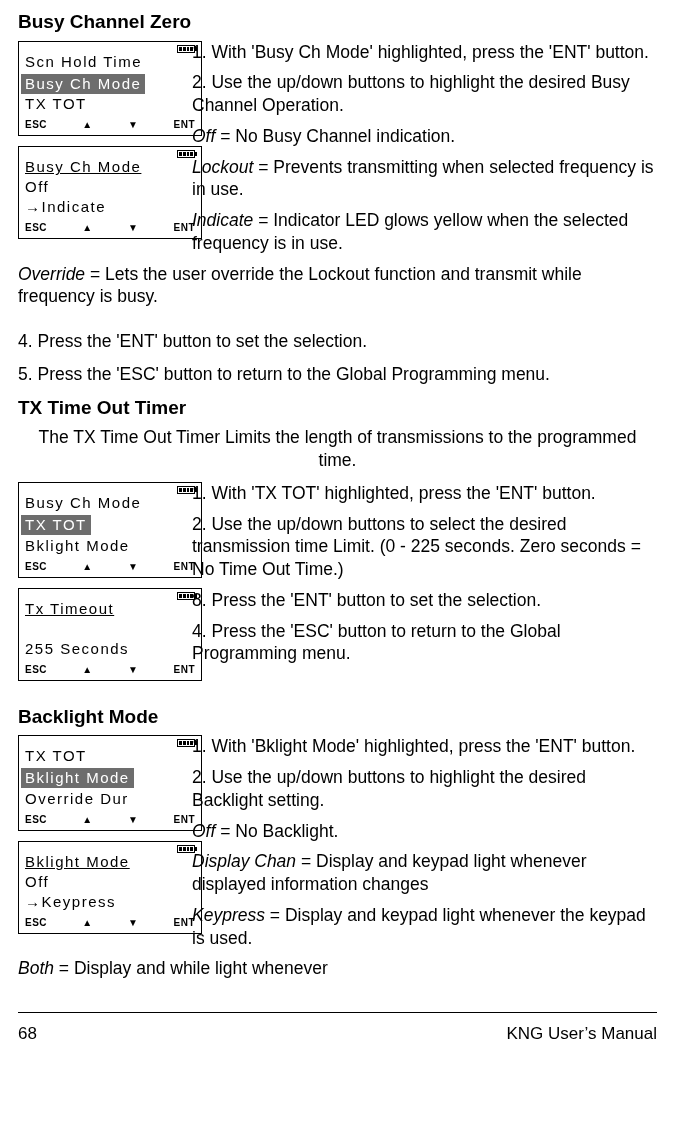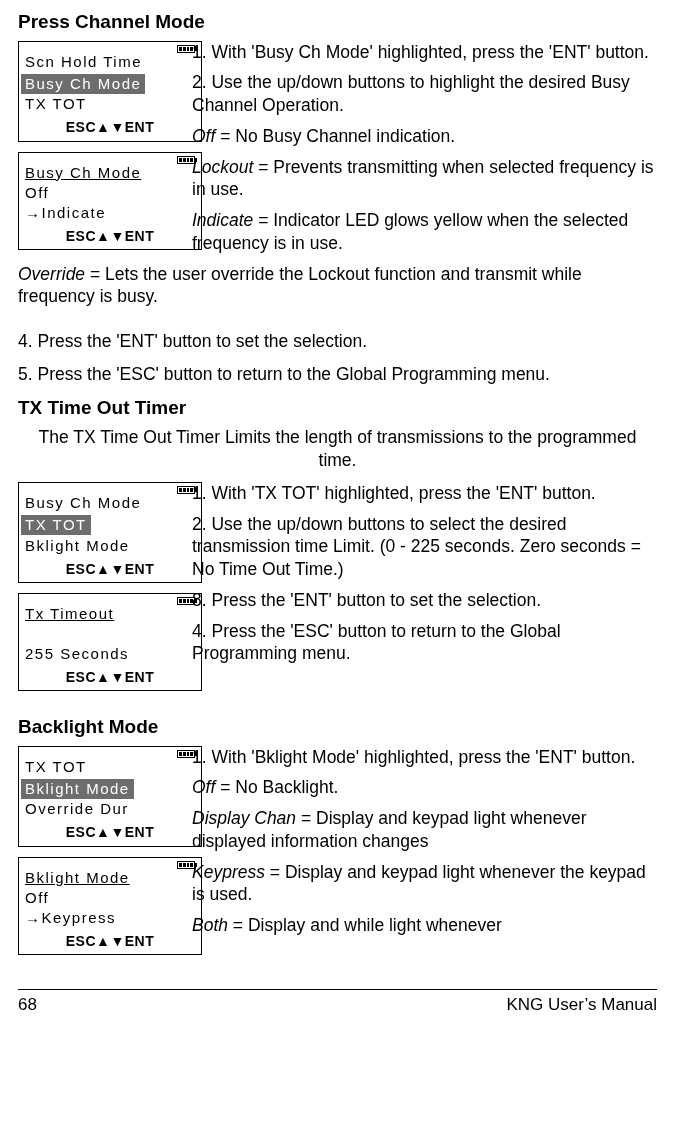--- a/index.html
+++ b/index.html
@@ -82,55 +82,55 @@
     color: #fff;
     display: inline-block;
     padding: 0 4px;
     margin-left: -4px;
   }
   .lcd .line.under {
     text-decoration: underline;
   }
   .lcd .softkeys {
     display: flex;
-    justify-content: center;
-    font-size: 14px;
+    justify-content: space-between;
+    font-size: 10px;
     font-weight: bold;
     padding: 2px 6px 4px 6px;
     letter-spacing: 0.5px;
   }
   .body-text p {
     margin: 0 0 8px 0;
   }
   .after-float {
     clear: both;
   }
   .after-float p {
     margin: 4px 0 10px 0;
   }
   .intro {
     margin: 2px 0 10px 0;
     text-align: center;
   }
   .footer {
     border-top: 1.5px solid #000;
     margin-top: 24px;
-    padding-top: 4px;
+    padding-top: 10px;
     display: flex;
     justify-content: space-between;
     font-size: 17px;
   }
   em, .ital { font-style: italic; }
 </style>
 </head>
 <body>
 
 <div class="page">
 
-  <h2 class="section-title">Press Channel Mode</h2>
+  <h2 class="section-title">Busy Channel Zero</h2>
   <div class="block">
     <div class="lcd-stack">
 
       <div class="lcd">
         <div class="batt">
             <div class="bars">
               <span></span>
               <span></span>
               <span></span>
               <span></span>
@@ -288,20 +288,21 @@
           <span>ESC</span>
           <span>▲</span>
           <span>▼</span>
           <span>ENT</span>
         </div>
       </div>
 
     </div>
     <div class="body-text">
       <p>1.  With 'Bklight Mode' highlighted, press the 'ENT' button.</p>
+      <p>2.   Use the up/down buttons to highlight the desired Backlight setting.</p>
       <p><em>Off</em><span> = No Backlight.</span></p>
       <p><em>Display Chan</em><span> = Display and keypad light whenever displayed information changes</span></p>
       <p><em>Keypress</em><span> = Display and keypad light whenever the keypad is used.</span></p>
       <p><em>Both</em><span> = Display and while light whenever</span></p>
     </div>
   </div>
 
   <div class="footer">
     <span>68</span>
     <span>KNG User’s Manual</span>

